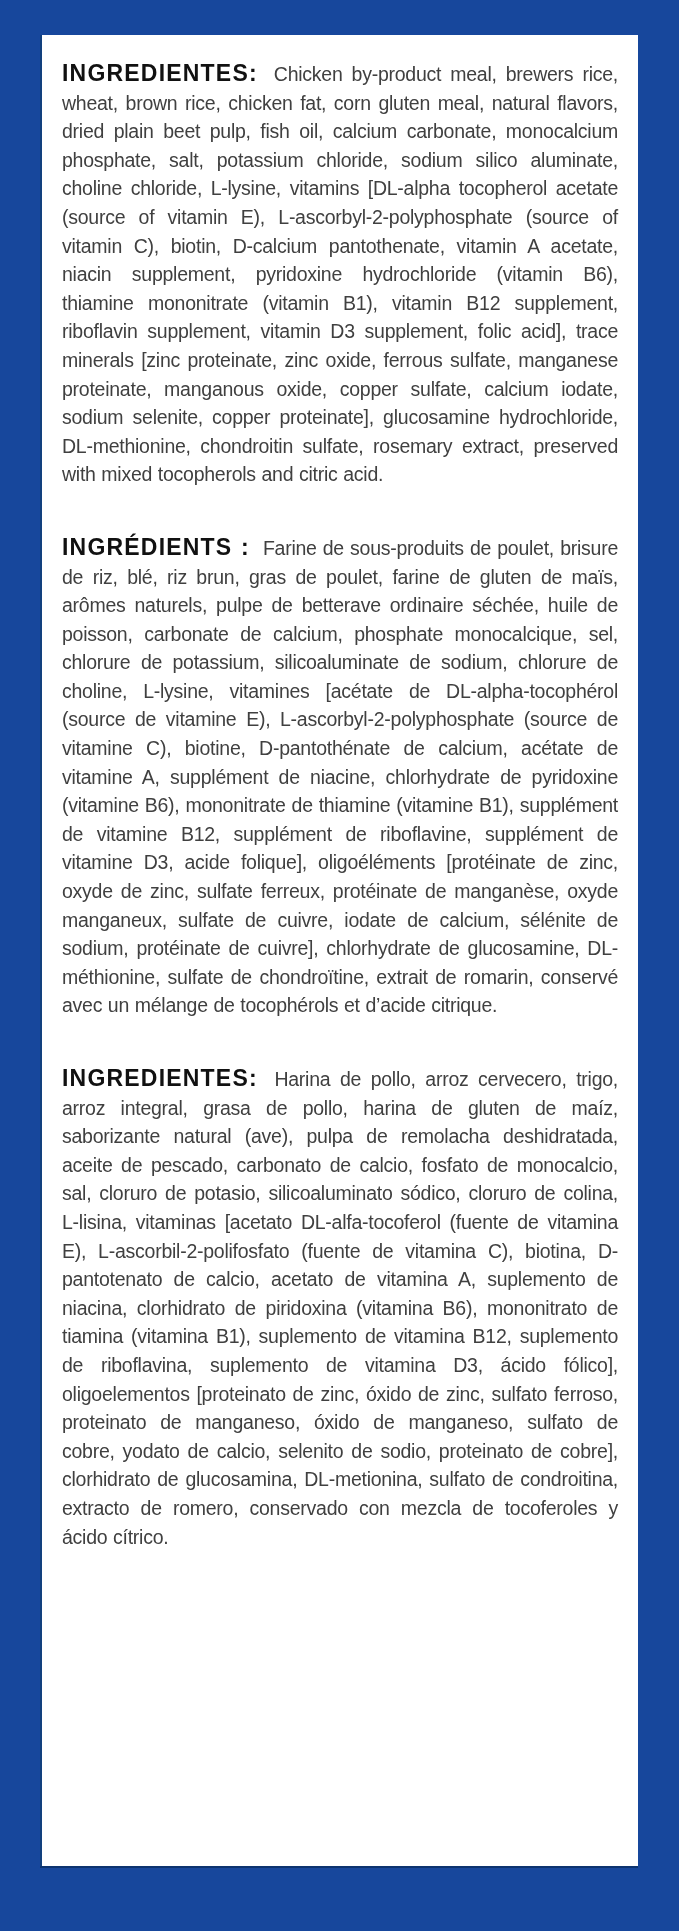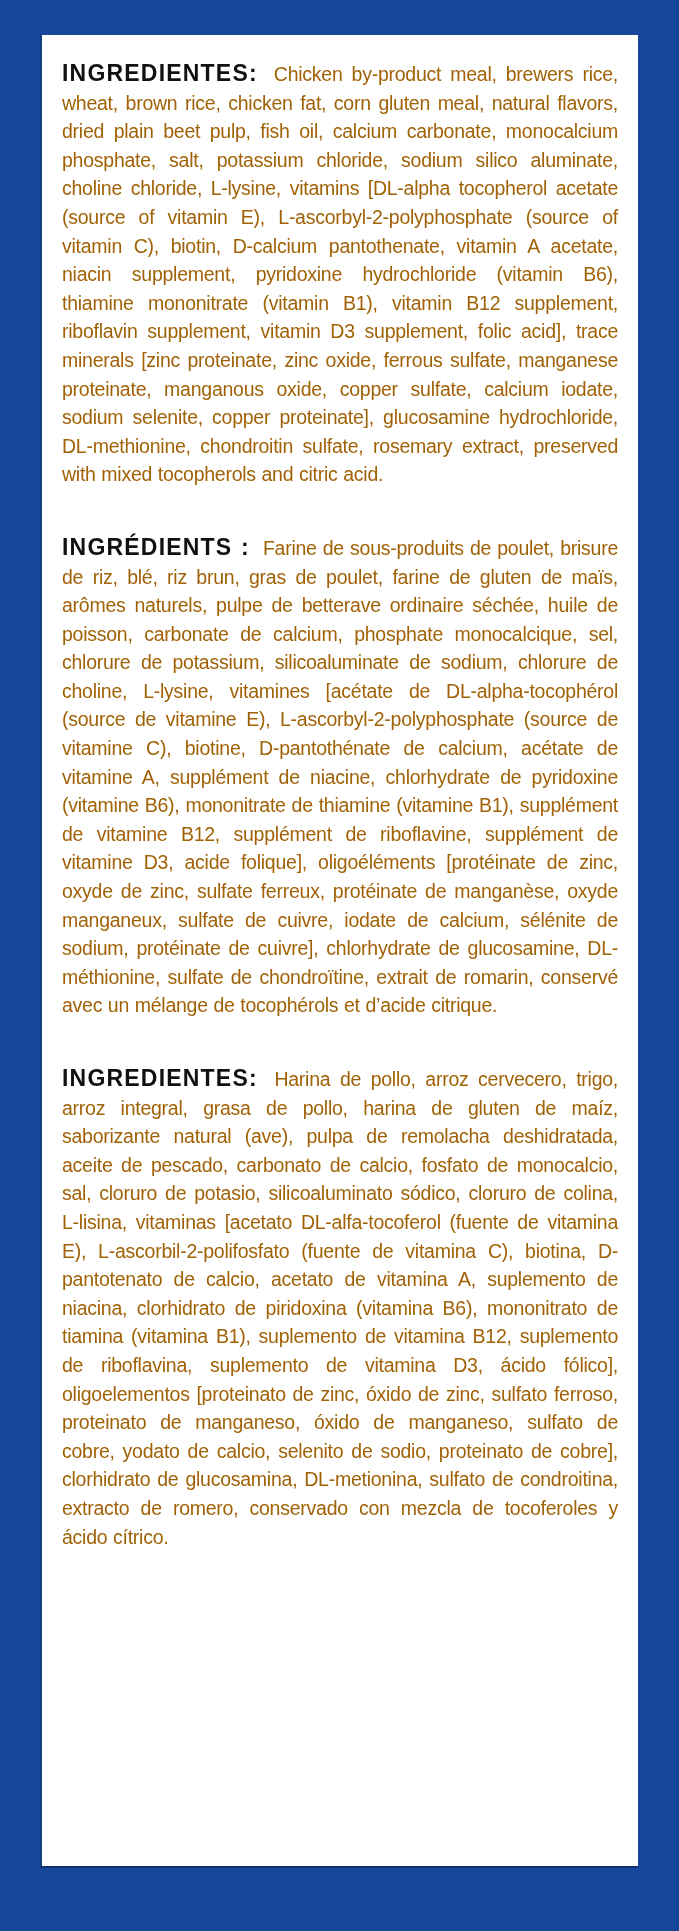--- a/index.html
+++ b/index.html
@@ -39,21 +39,21 @@
   }
   .ing-heading {
     font-weight: bold;
     font-size: 23px;
     letter-spacing: 1.2px;
     margin-right: 7px;
     color: #111111;
     white-space: nowrap;
   }
   .ing-body {
-    color: #a16207;
+    color: #404040;
   }
 </style>
 </head>
 <body>
 
 <div class="label-bg">
   <div class="label-panel">
 
     <p class="ing-section">
       <span class="ing-heading">INGREDIENTES:</span>

